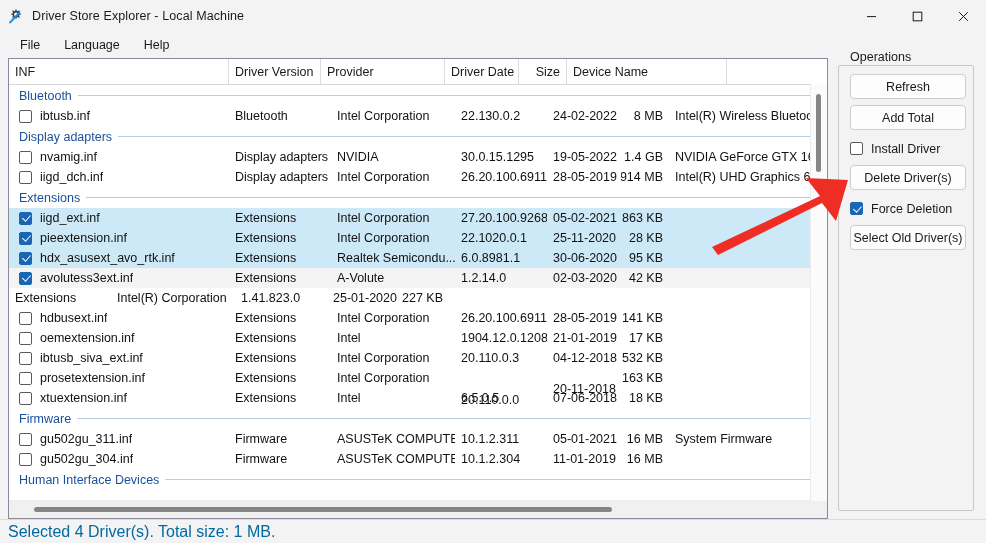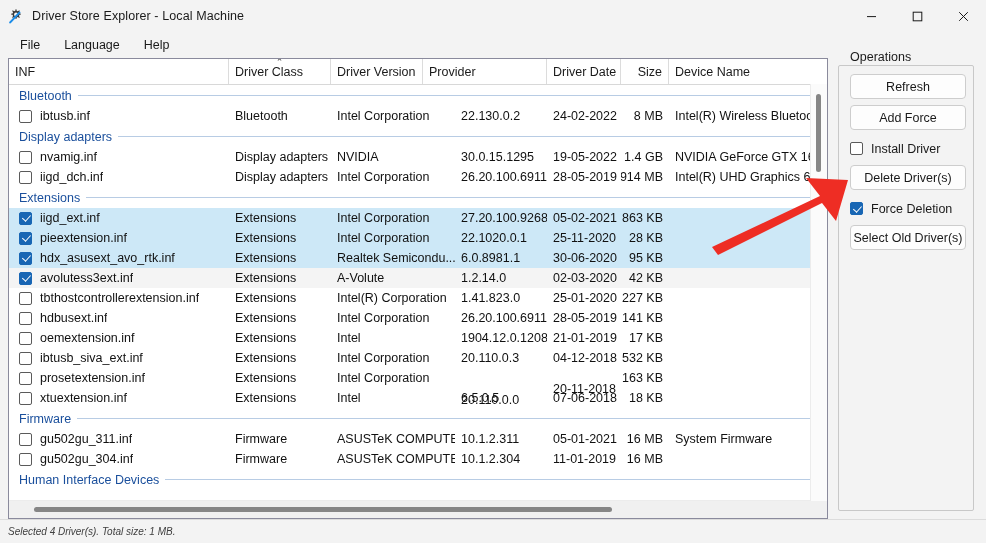--- a/index.html
+++ b/index.html
@@ -319,21 +319,21 @@
   .statusbar {
     height: 24px;
     min-height: 24px;
     background: #f3f3f3;
     border-top: 1px solid #dcdcdc;
     display: flex;
     align-items: center;
     padding-left: 8px;
     box-sizing: border-box;
   }
-  .status-text { font-size: 10px; color: #404040; white-space: nowrap; font-style: italic; }
+  .status-text { font-size: 16px; color: #0369a1; white-space: nowrap; }
 
   
   .arrow-overlay {
     position: absolute;
     left: 0; top: 0;
     width: 986px; height: 543px;
     pointer-events: none;
   }
 </style>
 </head>
@@ -375,24 +375,20 @@
     <div class="menu-item">Help</div>
   </div>
 
   <div class="content">
 
     <div class="listview">
       <div class="lv-header" id="lv-header">
           <div class="lv-th" style="width: 220px; flex: 0 0 auto;">
             <span>INF</span>
           </div>
-          <div class="lv-th" style="width: 102px; flex: 0 0 auto;">
-            <span>Driver Class</span>
-            <span class="sort-caret">⌃</span>
-          </div>
           <div class="lv-th" style="width: 92px; flex: 0 0 auto;">
             <span>Driver Version</span>
           </div>
           <div class="lv-th" style="width: 124px; flex: 0 0 auto;">
             <span>Provider</span>
           </div>
           <div class="lv-th" style="width: 74px; flex: 0 0 auto;">
             <span>Driver Date</span>
           </div>
           <div class="lv-th num" style="width: 48px; flex: 0 0 auto;">
@@ -577,24 +573,20 @@
               <span>02-03-2020</span>
             </div>
             <div class="cell num" style="width: 48px; flex: 0 0 auto;">
               <span>42 KB</span>
             </div>
             <div class="cell" style="width: 160px; flex: 0 0 auto;">
               <span></span>
             </div>
           </div>
           <div class="row">
-            <div class="cell" style="width: 220px; flex: 0 0 auto; padding: 0px;">
-              <div class="cb"></div>
-              <span style="overflow: hidden; white-space: nowrap;">tbthostcontrollerextension.inf</span>
-            </div>
             <div class="cell" style="width: 102px; flex: 0 0 auto;">
               <span>Extensions</span>
             </div>
             <div class="cell" style="width: 124px; flex: 0 0 auto;">
               <span>Intel(R) Corporation</span>
             </div>
             <div class="cell" style="width: 92px; flex: 0 0 auto;">
               <span>1.41.823.0</span>
             </div>
             <div class="cell" style="width: 74px; flex: 0 0 auto;">
@@ -792,21 +784,21 @@
         <div class="h-thumb"></div>
       </div>
       <div class="corner-box"></div>
     </div>
 
     <div class="ops">
       <div class="groupbox"></div>
       <div class="groupbox-title">Operations</div>
       <div class="ops-inner">
         <div class="btn">Refresh</div>
-        <div class="btn">Add Force</div>
+        <div class="btn">Add Total</div>
         <div class="ops-check">
           <div class="cb" id="cb-install"></div>
           <div class="lbl">Install Driver</div>
         </div>
         <div class="btn">Delete Driver(s)</div>
         <div class="ops-check">
           <div class="cb on" id="cb-force"></div>
           <div class="lbl">Force Deletion</div>
         </div>
         <div class="btn">Select Old Driver(s)</div>

